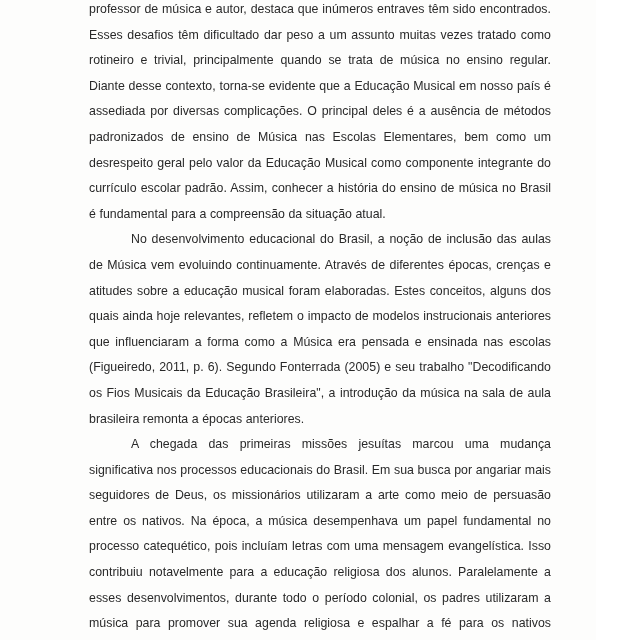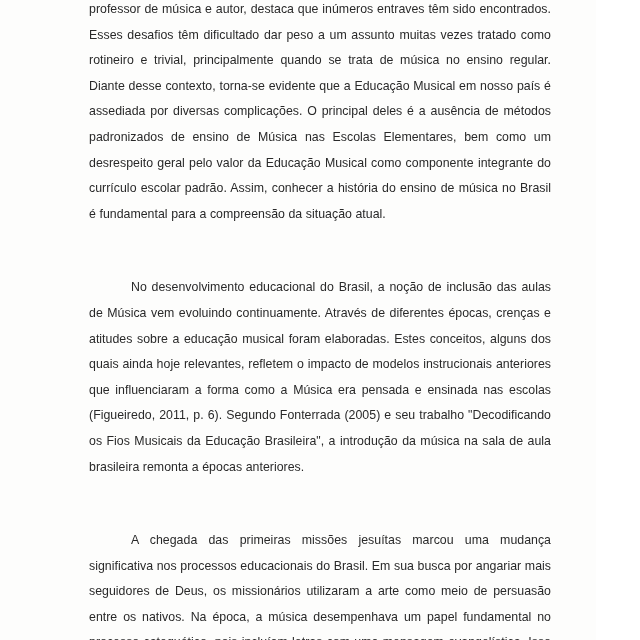--- a/index.html
+++ b/index.html
@@ -28,21 +28,20 @@
     line-height: 25.6px;
     color: #2b2b2b;
     text-align: justify;
     text-justify: inter-word;
     letter-spacing: 0.02px;
     word-spacing: 0.1px;
     -webkit-font-smoothing: antialiased;
   }
   .para.indented {
     text-indent: 42px;
-    margin-top: 48px;
   }
   
   .text-column {
     filter: contrast(1.02);
   }
 </style>
 </head>
 <body>
 
 <div class="page">

